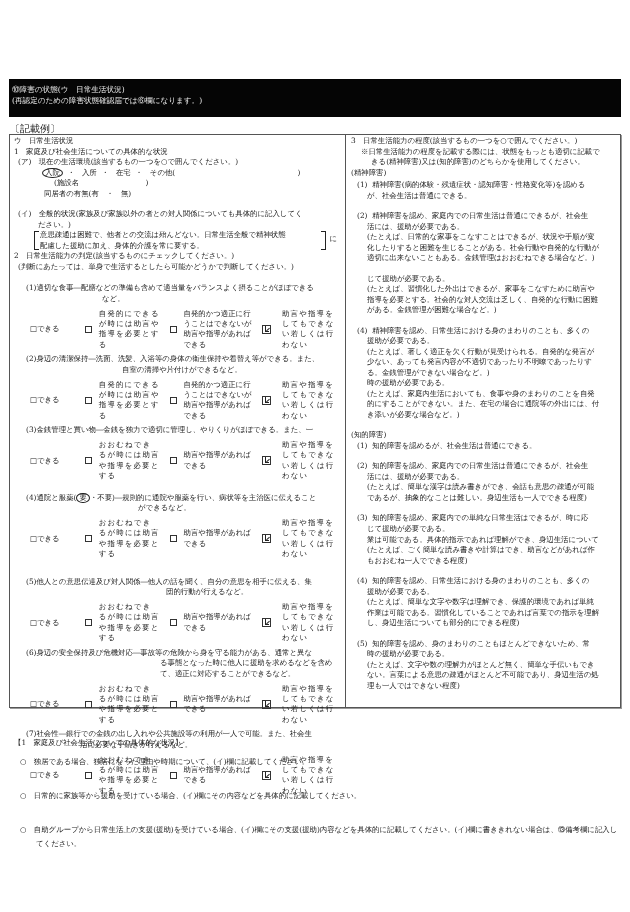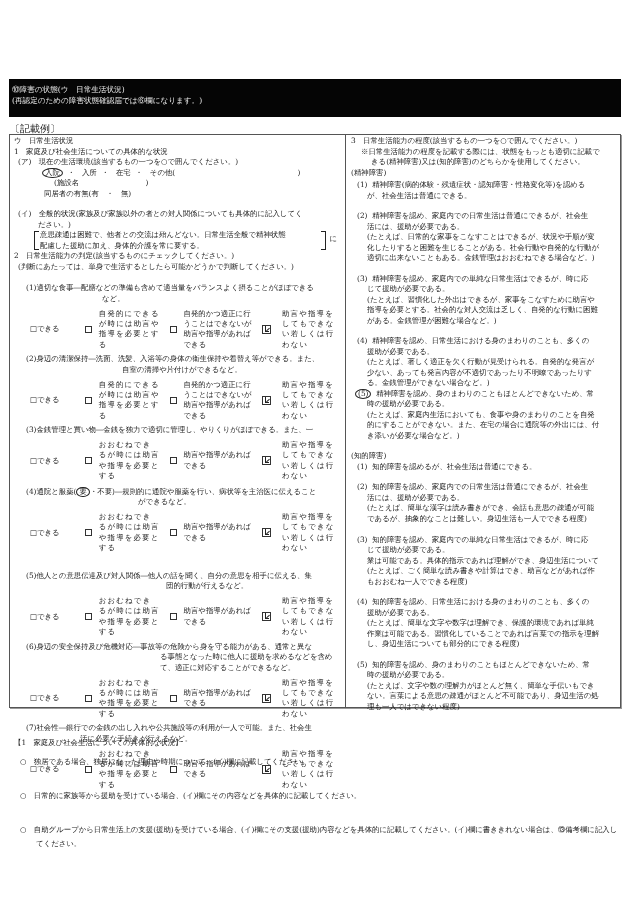--- a/index.html
+++ b/index.html
@@ -140,21 +140,21 @@
         <span class="opt-box"><span class="cb"></span></span>
         <span class="opt-text">おおむねできるが時には助言や指導を必要とする</span>
         <span class="opt-box" style="padding-left:10px"><span class="cb"></span></span>
         <span class="opt-text2">助言や指導があればできる</span>
         <span class="opt-box" style="padding-left:6px"><span class="cb cb-checked"></span></span>
         <span class="opt-text3" style="margin-left:6px">助言や指導をしてもできない若しくは行わない</span>
       </div>
     </div>
 
     <div>
-      <div class="item-head" style="margin-top:1px">
+      <div class="item-head" style="margin-top:7px">
         <span class="line">
           <span>(4)通院と服薬(</span><span class="circled">要</span><span>・不要)―規則的に通院や服薬を行い、病状等を主治医に伝えること</span>
         </span>
         <span class="cont" style="padding-left:112px">ができるなど。</span>
       </div>
       <div class="opts">
         <span class="opt-can">□できる</span>
         <span class="opt-box"><span class="cb"></span></span>
         <span class="opt-text">おおむねできるが時には助言や指導を必要とする</span>
         <span class="opt-box" style="padding-left:10px"><span class="cb"></span></span>
@@ -224,35 +224,33 @@
       <div class="line" style="padding-left:16px">が、社会生活は普通にできる。</div>
     </div>
     <div class="r-block">
       <div class="line" style="padding-left:6px"><span>(2)</span>&nbsp;&nbsp;<span>精神障害を認め、家庭内での日常生活は普通にできるが、社会生</span></div>
       <div class="line" style="padding-left:16px">活には、援助が必要である。</div>
       <div class="line" style="padding-left:16px">(たとえば、日常的な家事をこなすことはできるが、状況や手順が変</div>
       <div class="line" style="padding-left:16px">化したりすると困難を生じることがある。社会行動や自発的な行動が</div>
       <div class="line" style="padding-left:16px">適切に出来ないこともある。金銭管理はおおむねできる場合など。)</div>
     </div>
     <div class="r-block">
-      <div class="line" style="padding-left:6px"><span>(3)</span>&nbsp;&nbsp;<span>精神障害を認め、家庭内での単純な日常生活はできるが、時に応</span></div>
       <div class="line" style="padding-left:16px">じて援助が必要である。</div>
       <div class="line" style="padding-left:16px">(たとえば、習慣化した外出はできるが、家事をこなすために助言や</div>
       <div class="line" style="padding-left:16px">指導を必要とする。社会的な対人交流は乏しく、自発的な行動に困難</div>
       <div class="line" style="padding-left:16px">がある。金銭管理が困難な場合など。)</div>
     </div>
     <div class="r-block">
       <div class="line" style="padding-left:6px"><span>(4)</span>&nbsp;&nbsp;<span>精神障害を認め、日常生活における身のまわりのことも、多くの</span></div>
       <div class="line" style="padding-left:16px">援助が必要である。</div>
       <div class="line" style="padding-left:16px">(たとえば、著しく適正を欠く行動が見受けられる。自発的な発言が</div>
       <div class="line" style="padding-left:16px">少ない、あっても発言内容が不適切であったり不明瞭であったりす</div>
       <div class="line" style="padding-left:16px">る。金銭管理ができない場合など。)</div>
     </div>
     <div>
-      <div class="line" style="padding-left:4px"><span class="circled">(5)</span>&nbsp;&nbsp;<span>精神障害を認め、身のまわりのこともほとんどできないため、常</span></div>
       <div class="line" style="padding-left:16px">時の援助が必要である。</div>
       <div class="line" style="padding-left:16px">(たとえば、家庭内生活においても、食事や身のまわりのことを自発</div>
       <div class="line" style="padding-left:16px">的にすることができない。また、在宅の場合に通院等の外出には、付</div>
       <div class="line" style="padding-left:16px">き添いが必要な場合など。)</div>
     </div>
 
     <div class="line" style="margin-top:10px">(知的障害)</div>
     <div>
       <div class="line" style="padding-left:6px"><span>(1)</span>&nbsp;&nbsp;<span>知的障害を認めるが、社会生活は普通にできる。</span></div>
     </div>

